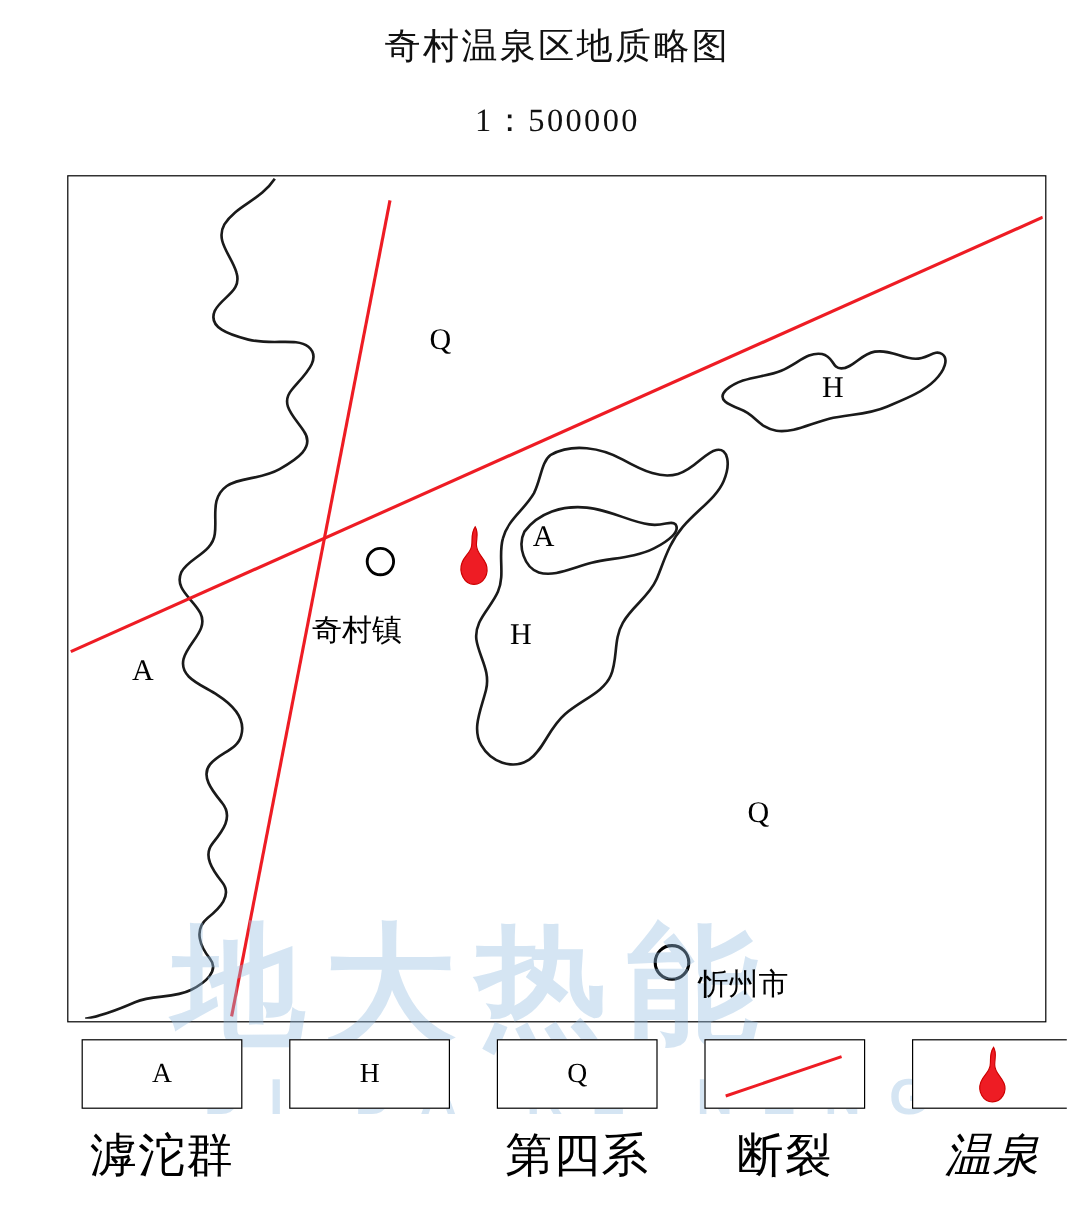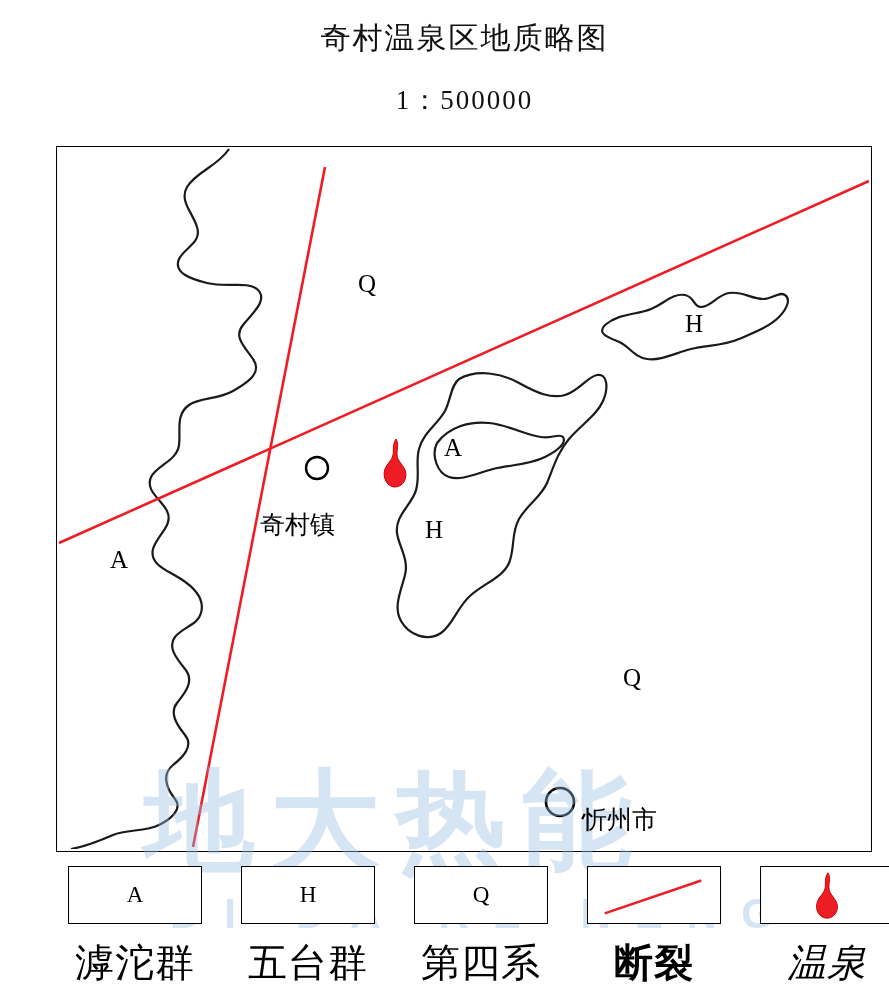--- a/index.html
+++ b/index.html
@@ -252,31 +252,30 @@
       <div class="legend-box">
         <div class="legend-sym">A</div>
       </div>
       <div class="legend-caption">滹沱群</div>
     </div>
 
     <div class="legend-item" style="left:185px;">
       <div class="legend-box">
         <div class="legend-sym">H</div>
       </div>
-      <div class="legend-caption">五台群</div>
     </div>
 
     <div class="legend-item" style="left:358px;">
       <div class="legend-box">
         <div class="legend-sym">Q</div>
       </div>
       <div class="legend-caption">第四系</div>
     </div>
 
-    <div class="legend-item" style="left:531px;font-weight:bold;">
+    <div class="legend-item" style="left:531px;">
       <div class="legend-box">
         <svg class="legend-sym" width="134" height="58" viewBox="0 0 134 58">
           <line x1="16" y1="48" x2="116" y2="14" stroke="#ee1c24" stroke-width="2.6"></line>
         </svg>
       </div>
       <div class="legend-caption">断裂</div>
     </div>
 
     <div class="legend-item" style="left:704px;font-style:italic;">
       <div class="legend-box">

